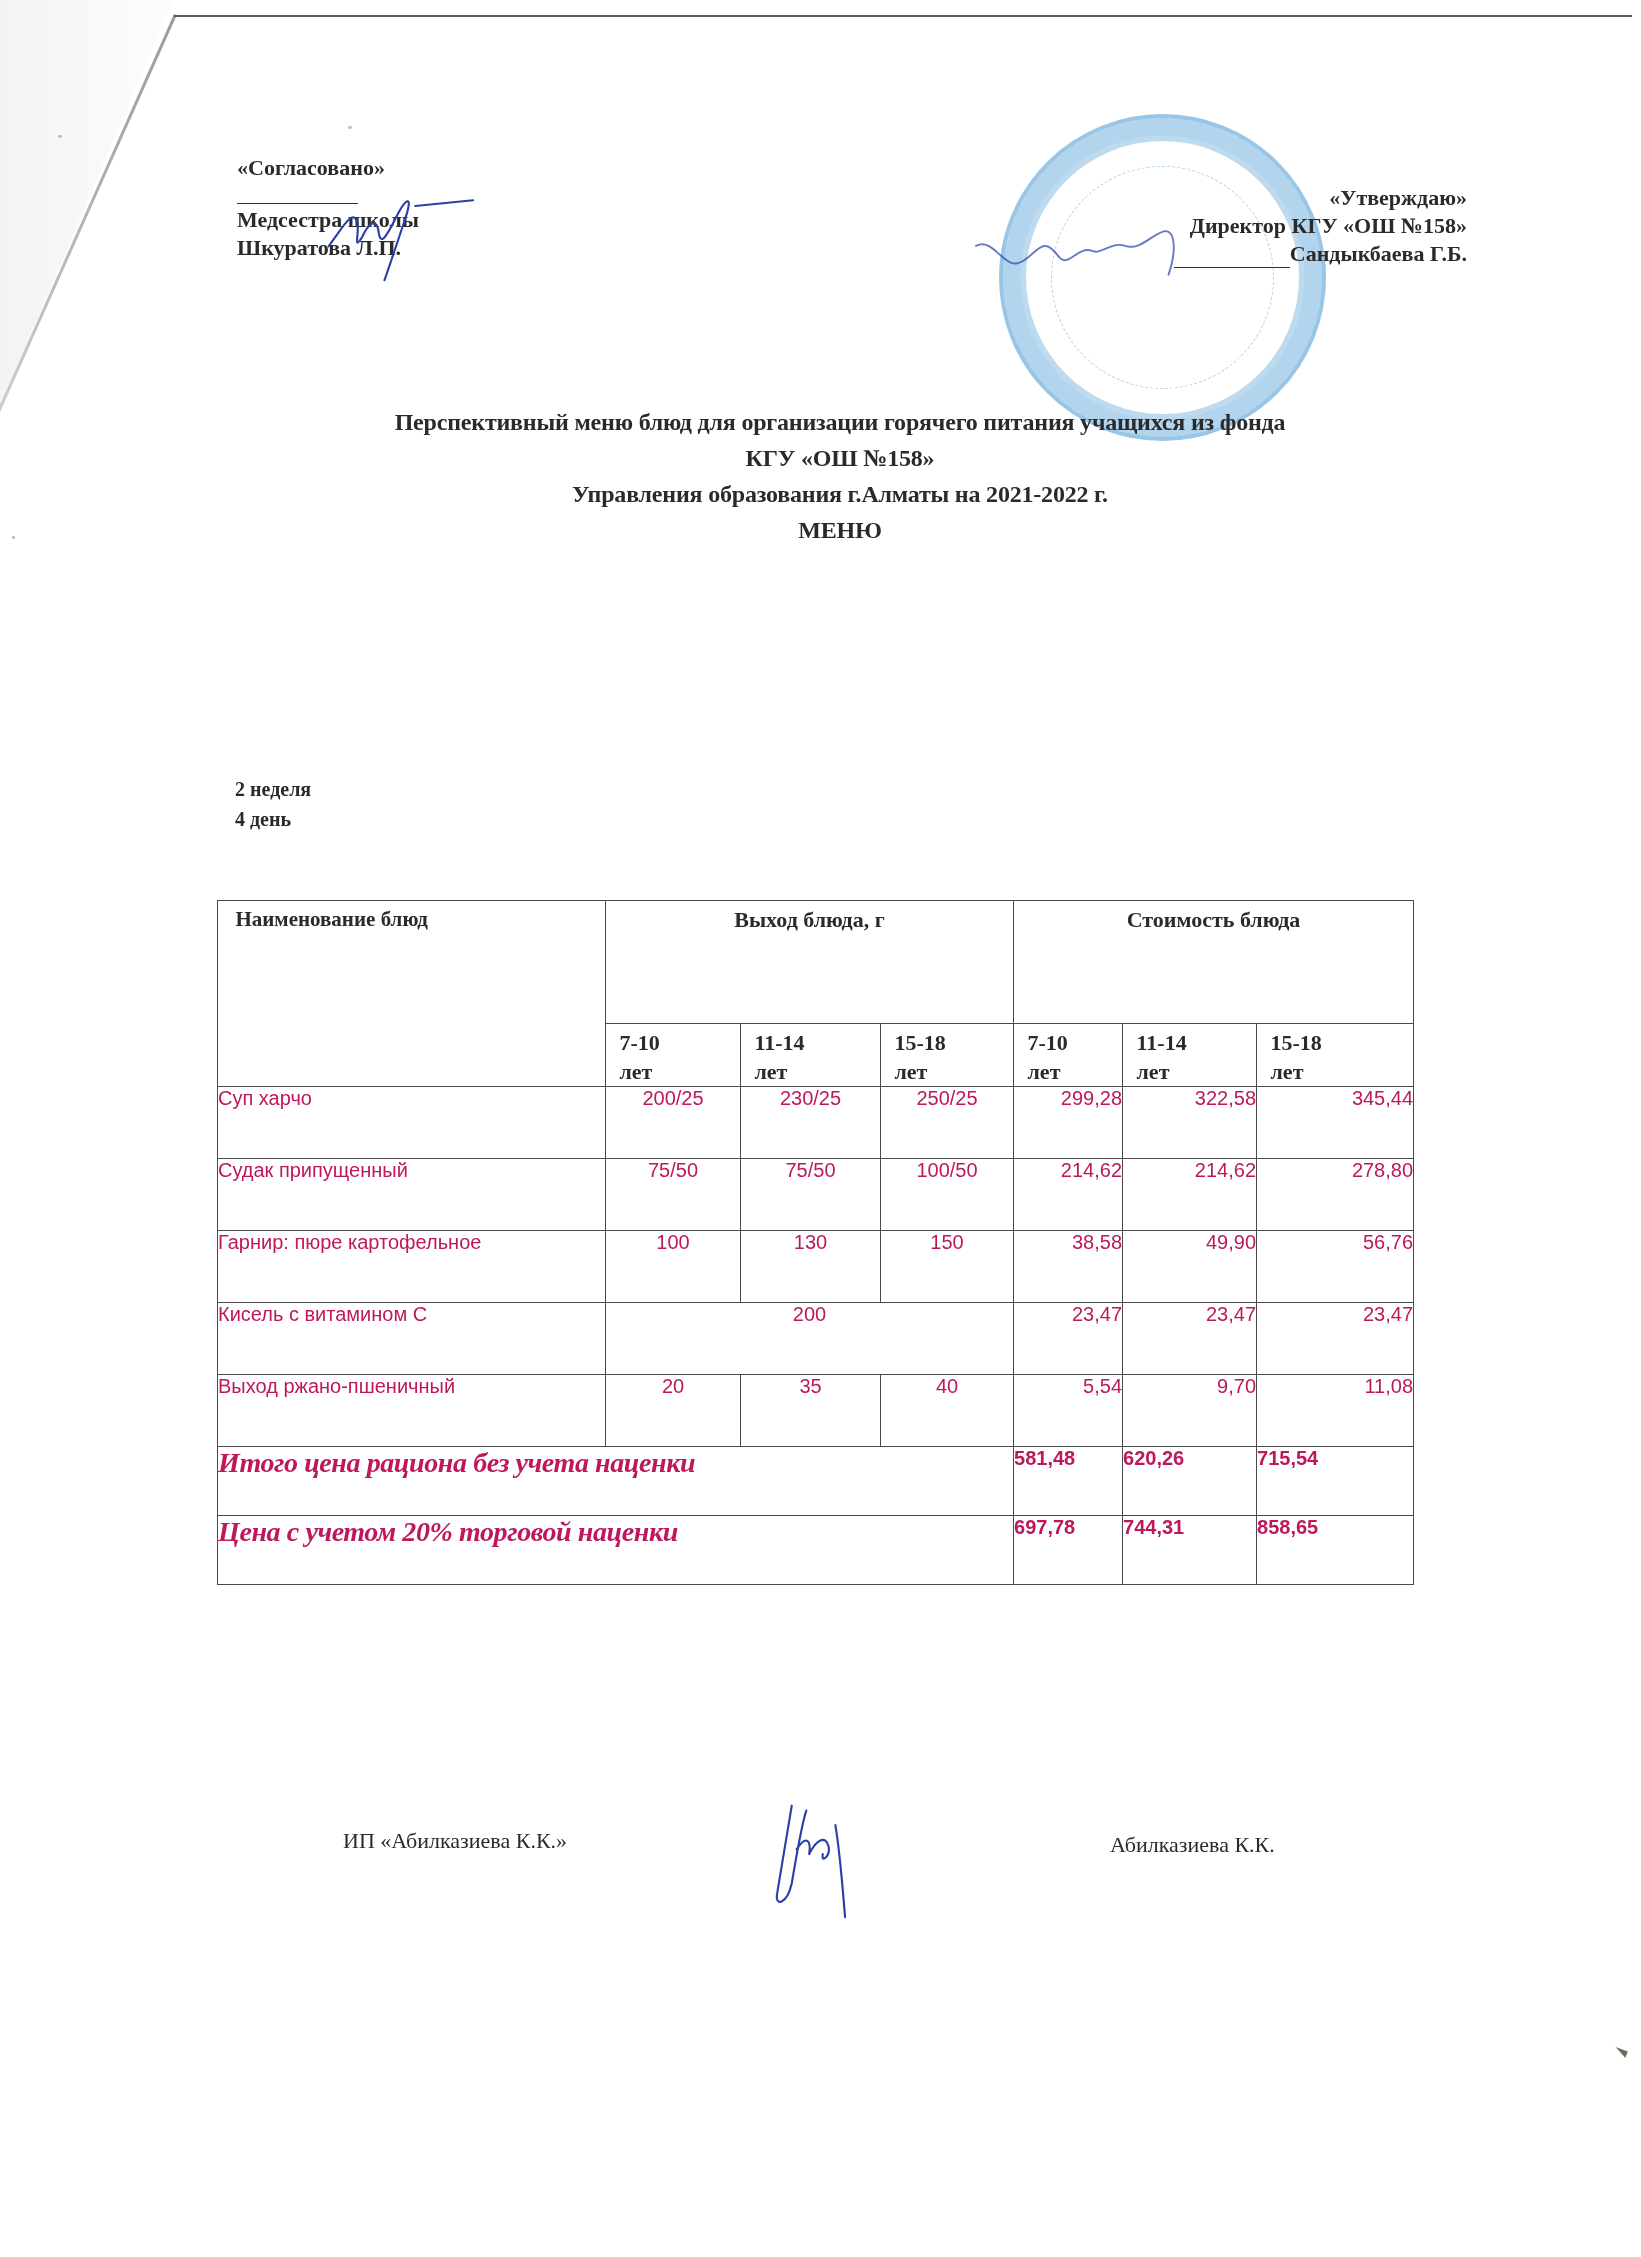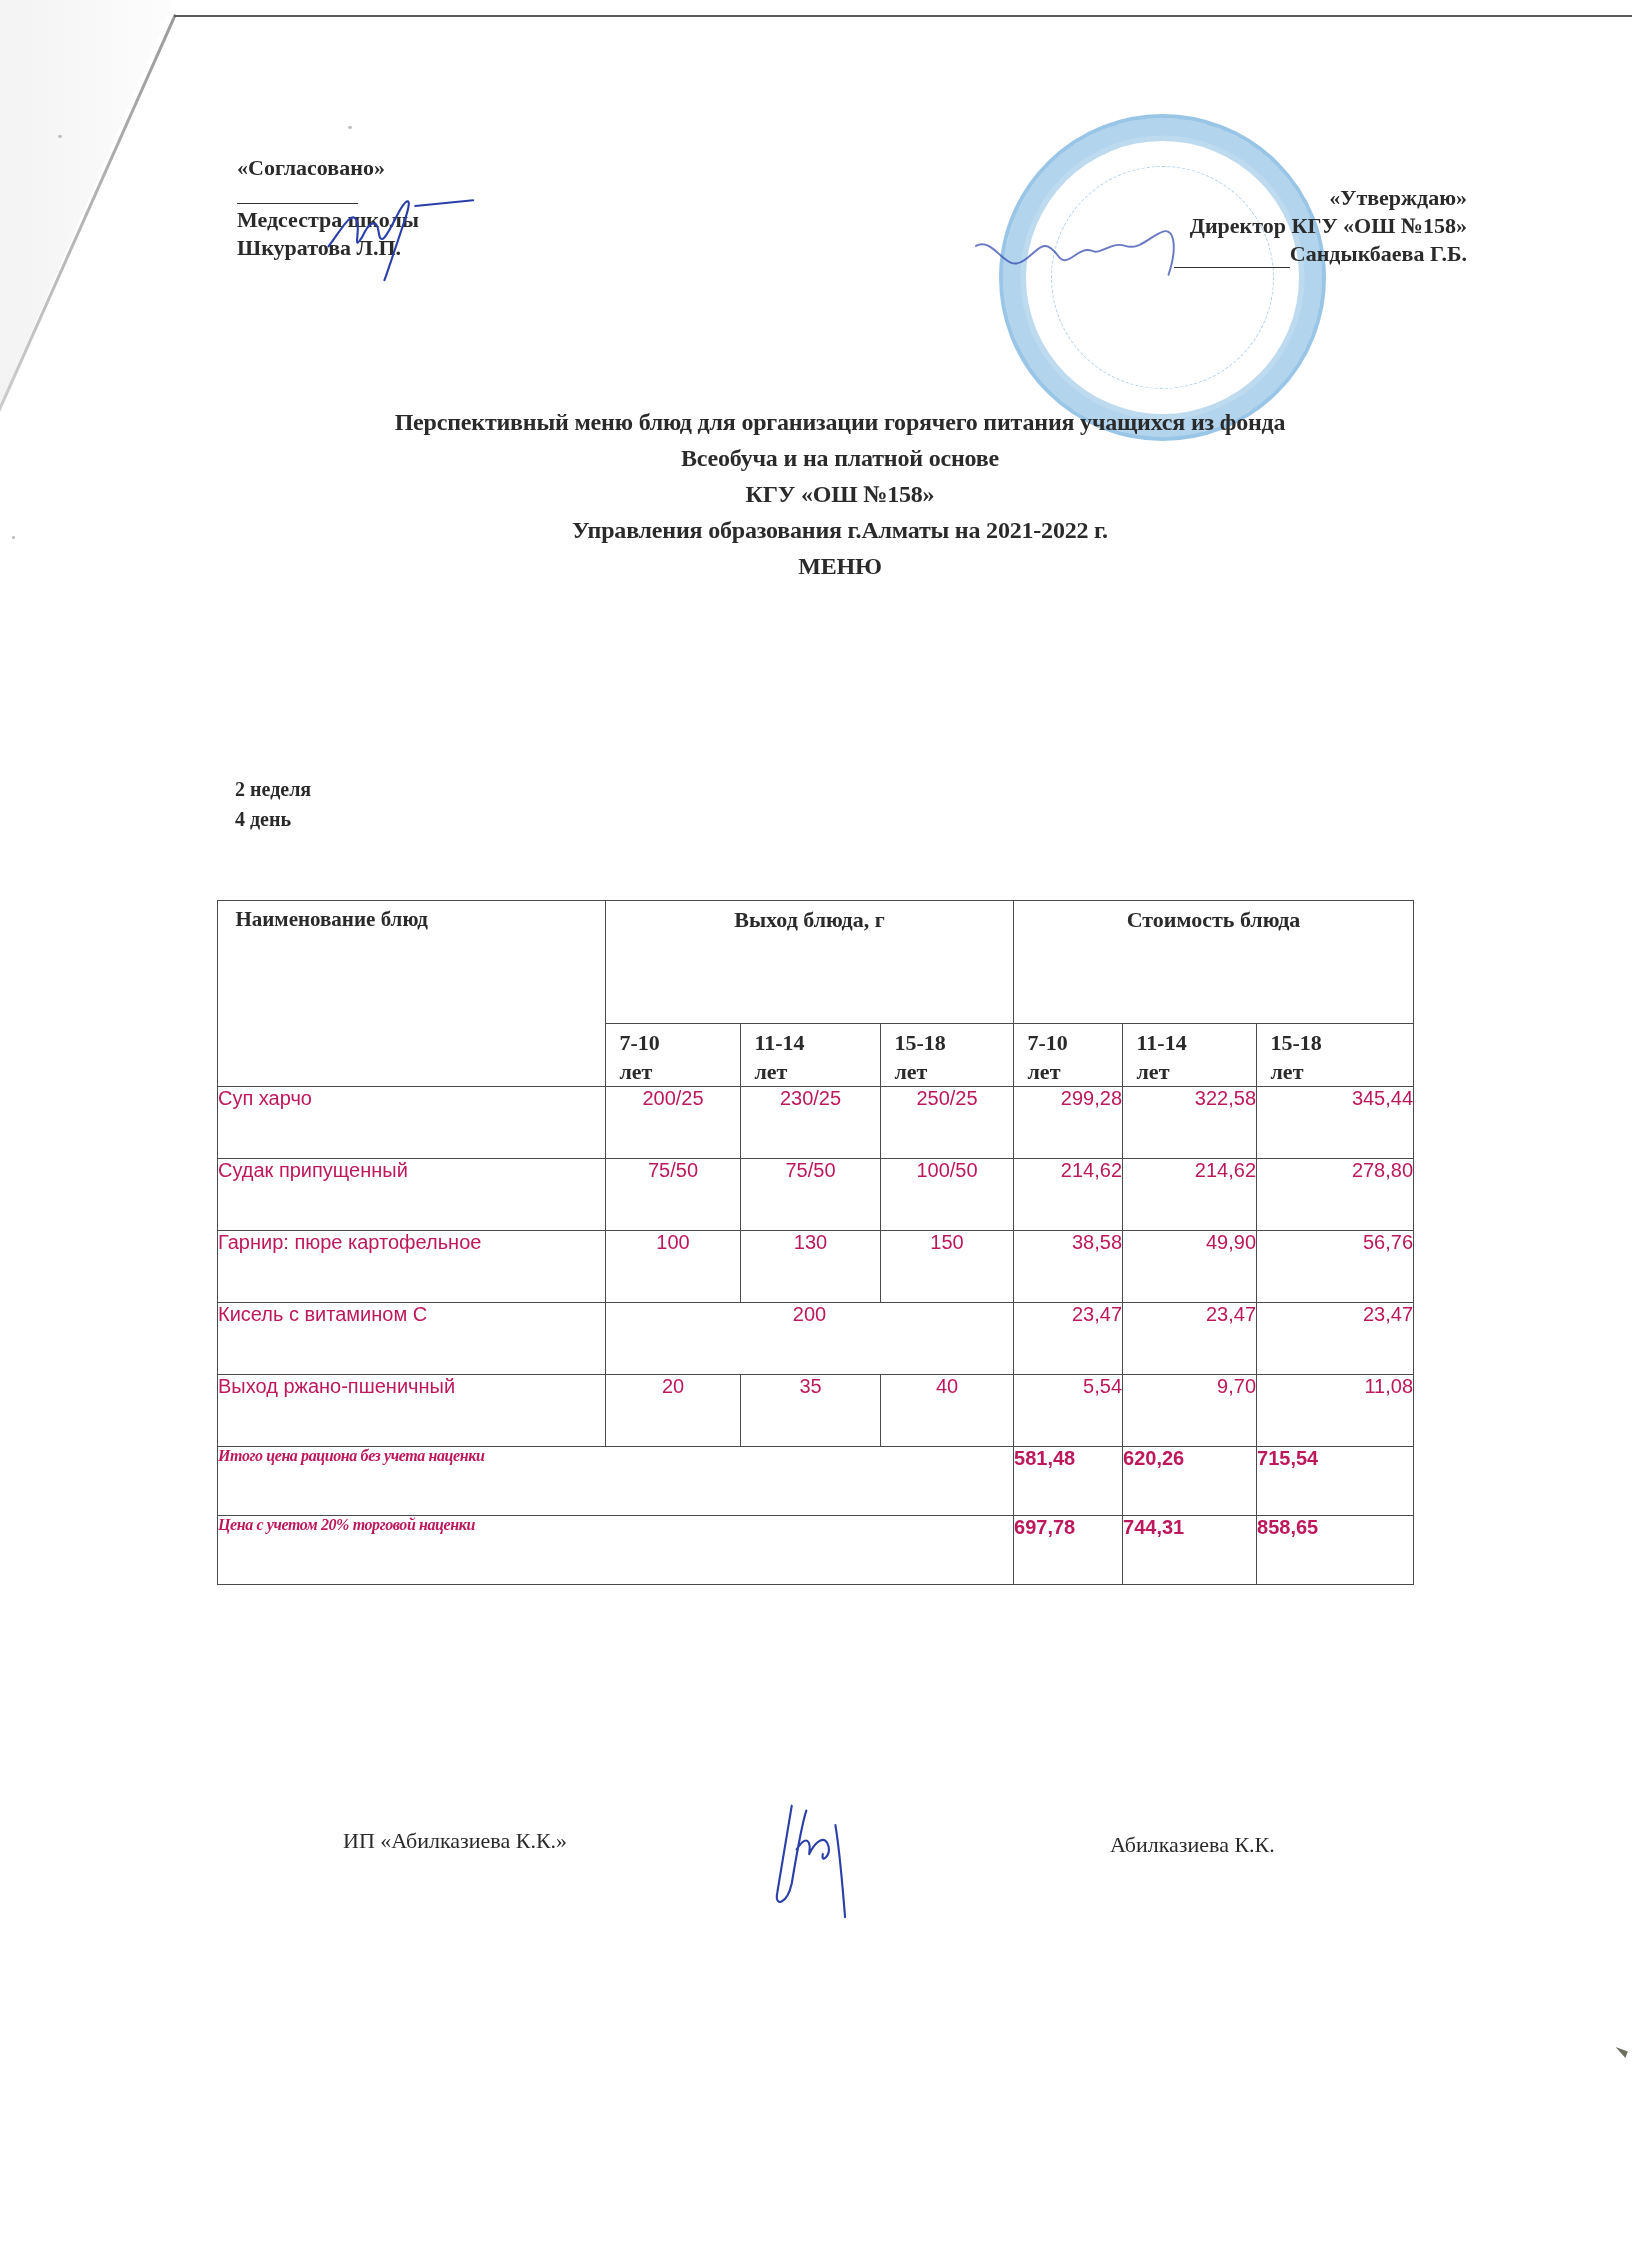--- a/index.html
+++ b/index.html
@@ -43,21 +43,21 @@
     table.menu td, table.menu th { border: 1.4px solid #4a4a4a; padding: 0; vertical-align: top; }
     th { font-weight: bold; font-size: 22px; }
     .h-name { text-align: left; padding: 5.8px 0 0 17.4px !important; font-size: 21px; }
     .h-group { text-align: center; padding-top: 5.8px !important; height: 116px; }
     .h-age { text-align: left; padding: 3.9px 0 0 13.5px !important; font-size: 22px; line-height: 29px; height: 58px; }
     td { font-family: "Liberation Sans", "DejaVu Sans", sans-serif; font-size: 20px; color: #be185d; }
     td.dish { padding: 1.9px 0 0 9.7px; height: 71px; }
     td.out { text-align: center; padding-top: 1.9px; }
     td.cost { text-align: right; padding: 3.9px 15.4px 0 0; }
     td.total-label { font-family: "Liberation Serif", "DejaVu Serif", serif; font-style: italic; font-weight: bold;
-      font-size: 16px; padding: 3.9px 0 0 7.7px; height: 68px; letter-spacing: -0.4px; margin-top: 36px; }
+      font-size: 28px; padding: 3.9px 0 0 7.7px; height: 68px; letter-spacing: -0.4px; margin-top: 36px; }
     td.total { font-weight: bold; padding: 7.7px 11.6px 0 0; }
 
     .footer-left { position: absolute; left: 343px; top: 1828px; font-size: 22px; }
     .footer-right { position: absolute; left: 1110px; top: 1832px; font-size: 22px; }
   </style>
 </head>
 <body>
 
 <div class="fold-shade"></div>
 <div class="fold-line"></div>
@@ -85,21 +85,20 @@
   <div>«Утверждаю»</div>
   <div>Директор КГУ «ОШ №158»</div>
   <div><span class="sig-line"></span><span>Сандыкбаева Г.Б.</span></div>
 </div>
 <svg class="signature" style="left:966px;top:217px" width="251" height="77" viewBox="0 0 260 80">
   <path d="M10 30 C30 20 40 60 60 45 C75 35 80 20 95 40 C105 55 115 30 130 35 C140 40 150 25 165 30 C180 35 190 20 205 15 C215 12 220 30 210 60" fill="none" stroke="#2a3fa8" stroke-width="2" stroke-linecap="round" opacity="0.7"></path>
 </svg>
 
 <div class="title-block">
   <div>Перспективный меню блюд для организации горячего питания учащихся из фонда</div>
-  <div>Всеобуча и на платной основе</div>
   <div>КГУ «ОШ №158»</div>
   <div>Управления образования г.Алматы на 2021-2022 г.</div>
   <div>МЕНЮ</div>
 </div>
 
 <div class="week-day">
   <div>2 неделя</div>
   <div>4 день</div>
 </div>
 

